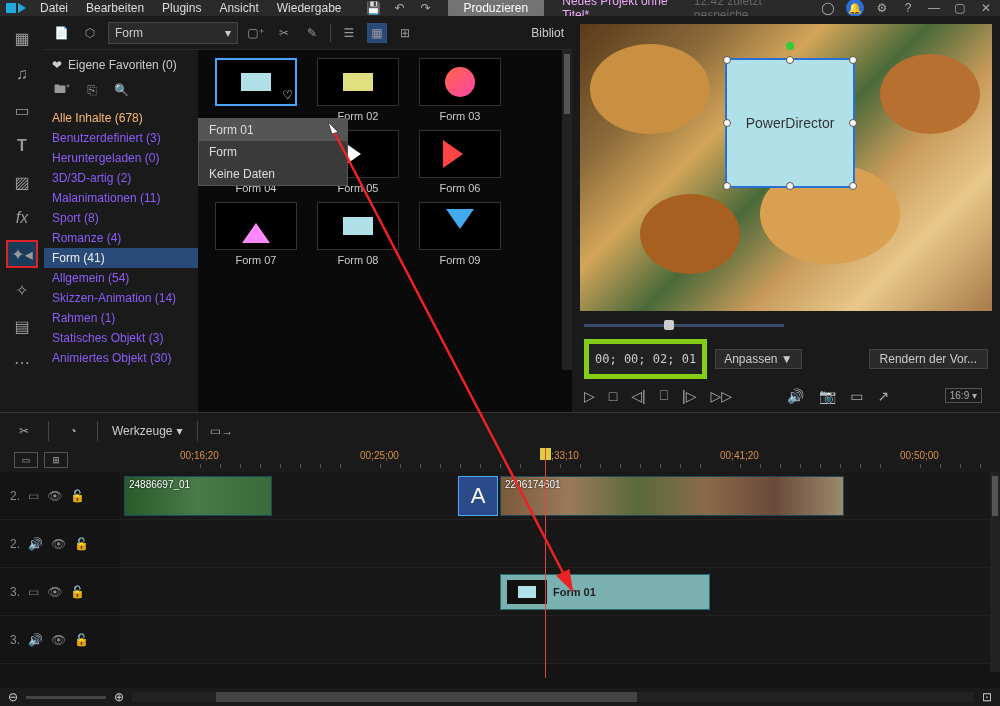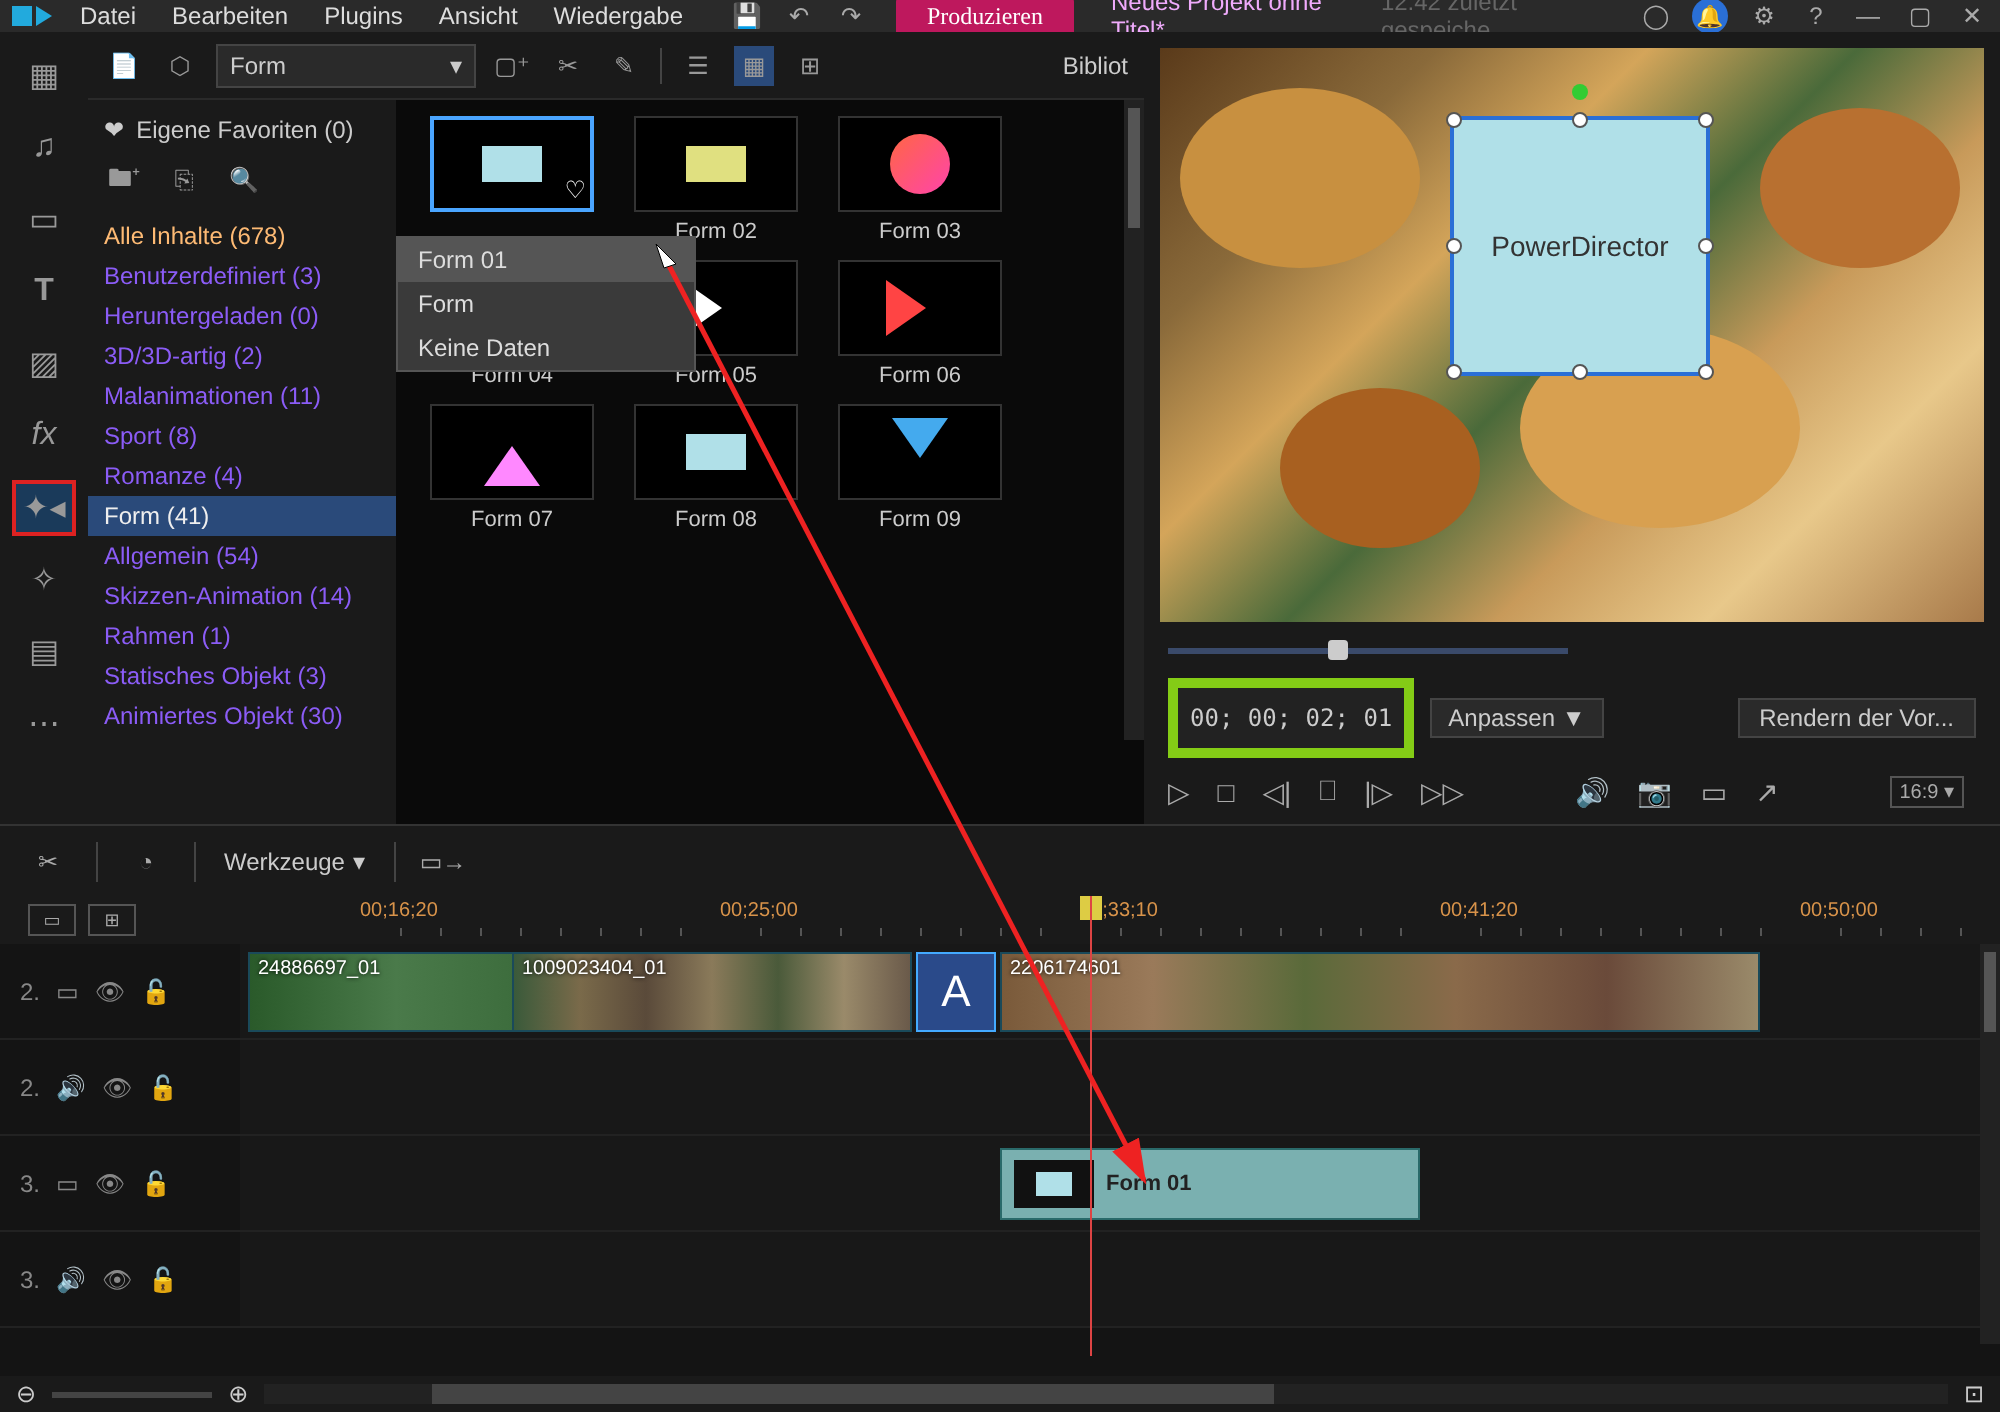--- a/index.html
+++ b/index.html
@@ -4,21 +4,21 @@
 <style>
 * { margin: 0; padding: 0; box-sizing: border-box; font-family: "Segoe UI", Arial, sans-serif; }
 body { width: 1000px; height: 706px; background: #1a1a1a; color: #ccc; overflow: hidden; position: relative; font-size: 12px; }
 
 
 .titlebar { height: 16px; background: #2a2a2a; display: flex; align-items: center; padding: 0 6px; gap: 4px; }
 .logo { width: 22px; height: 18px; display:flex;align-items:center;justify-content:center;}
 .menu-items { display: flex; gap: 2px; }
 .menu-item { padding: 2px 8px; color: #ddd; cursor: pointer; }
 .titlebar-icons { display: flex; gap: 10px; margin-left: 12px; align-items:center;}
-.produce-btn { background: #be185d; color: #fff; padding: 2px 16px; border-radius: 2px; margin-left: 10px; font-family: Liberation Serif, serif; }
+.produce-btn { background: #737373; color: #fff; padding: 2px 16px; border-radius: 2px; margin-left: 10px; }
 .project-title { color: #f0abfc; margin-left: 14px; }
 .project-time { color: #666; margin-left: 6px; }
 .titlebar-right { margin-left: auto; display: flex; gap: 10px; align-items: center; }
 .tb-icon { width:16px; height:16px; display:flex;align-items:center;justify-content:center;color:#aaa;}
 .tb-icon.blue { background:#2a6fd6;border-radius:50%;color:#fff;width:18px;height:18px;font-size:11px;}
 
 
 .main { display: flex; height: 396px; }
 
 
@@ -393,28 +393,24 @@
         <span>2.</span>
         <span>▭</span>
         <span>👁</span>
         <span>🔓</span>
       </div>
     <div class="track-body">
       <div class="clip" style="left:4px;width:148px">
           <div class="clip-bg" style="background:linear-gradient(90deg,#2a5a2a,#4a7a4a,#3a6a3a)"></div>
           <span class="clip-label">24886697_01</span>
         </div>
-      <div class="clip" style="left:136px;width:200px">
-          <div class="clip-bg"></div>
-          <span class="clip-label">1009023404_01</span>
-        </div>
       <div class="clip" style="left:338px;width:40px;background:#2a4a8a;border:1px solid #4af">
           <span style="color:#fff;font-size:22px;width:100%;text-align:center">A</span>
         </div>
-      <div class="clip" style="left:380px;width:380px">
+      <div class="clip" style="left:380px;width:344px">
           <div class="clip-bg" style="background:linear-gradient(90deg,#7a5a3a,#9a7a5a,#5a6a3a,#8a6a4a,#6a4a3a,#9a8a6a)"></div>
           <span class="clip-label">2206174601</span>
         </div>
     </div>
   </div>
   <div class="track">
     <div class="track-head">
         <span>2.</span>
         <span>🔊</span>
         <span>👁</span>

